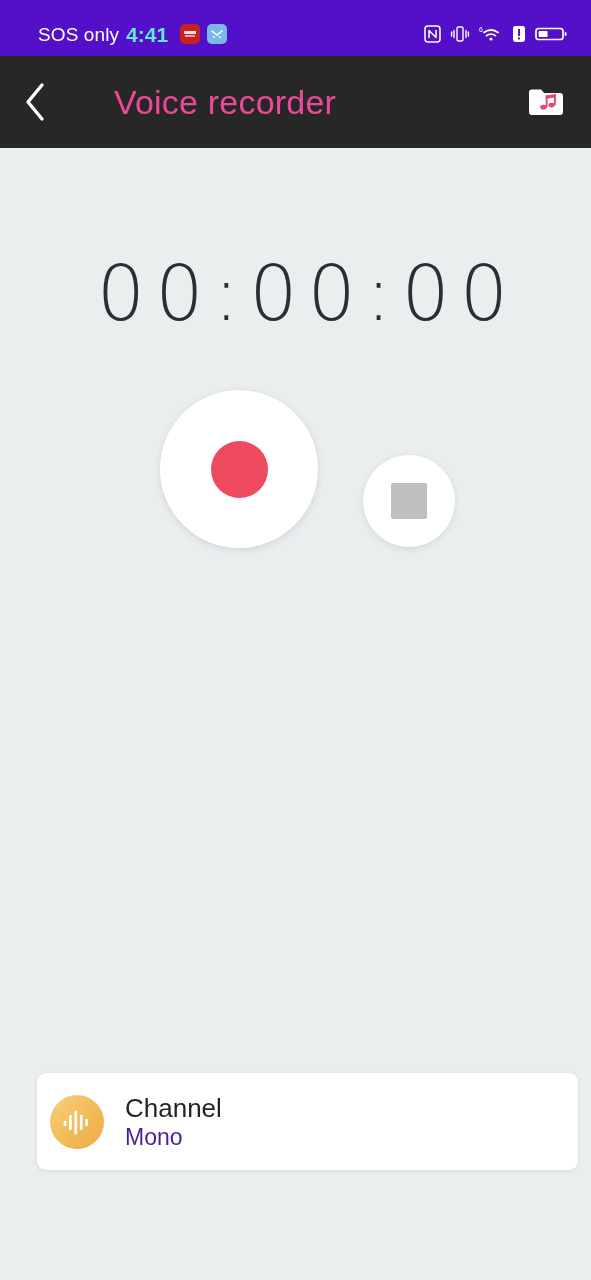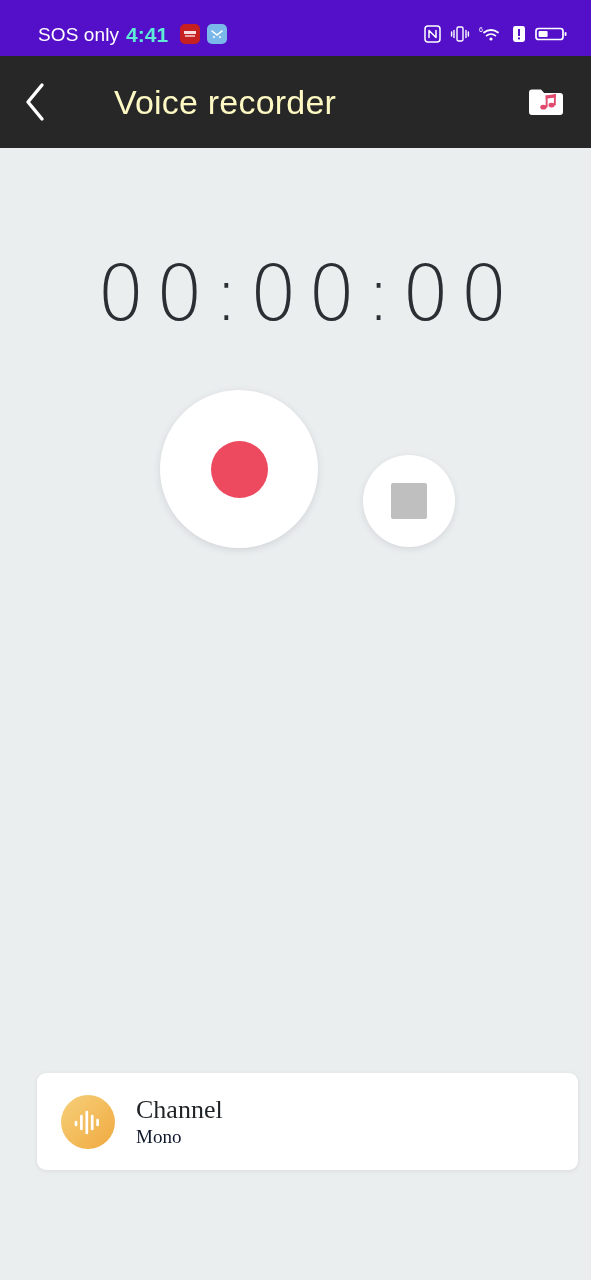--- a/index.html
+++ b/index.html
@@ -41,21 +41,21 @@
     position:absolute; left:0; top:56px; width:591px; height:92px;
     background:#272727;
     display:flex; align-items:center;
   }
   .back-btn{
     width:72px; height:92px;
     display:flex; align-items:center; justify-content:center;
     cursor:pointer;
   }
   .app-title{
-    color:#fef9c3; font-size:34px; font-weight:400; letter-spacing:.2px;
+    color:#ec4899; font-size:34px; font-weight:400; letter-spacing:.2px;
     margin-left:42px; white-space:nowrap;
   }
   .folder-btn{
     position:absolute; right:22px; top:50%; transform:translateY(-50%);
     width:46px; height:46px;
     display:flex; align-items:center; justify-content:center;
     cursor:pointer;
   }
 
   
@@ -105,33 +105,32 @@
   
   .cards{
     position:absolute; left:0; bottom:22px; width:591px;
     display:flex; gap:20px; padding:0 25px;
   }
   .card{
     flex:1; height:97px;
     background:#FFFFFF; border-radius:9px;
     box-shadow:0 1px 4px rgba(90,100,110,.13);
     display:flex; align-items:center;
-    padding-left:24px; gap:21px;
-    cursor:pointer;
-    font-family:Liberation Serif, serif;
+    padding-left:13px; gap:21px;
+    cursor:pointer;
   }
   .card-icon{
     width:54px; height:54px; border-radius:50%; flex:none;
     display:flex; align-items:center; justify-content:center;
   }
   .icon-channel{ background:linear-gradient(135deg,#F7D07A 0%,#EFA93F 100%); }
   .icon-quality{ background:linear-gradient(135deg,#5B8FE0 0%,#3A6FD0 100%); }
   .card-text{ display:flex; flex-direction:column; gap:3px; }
   .card-title{ font-size:26px; color:#1F2326; font-weight:400; line-height:1.08; }
-  .card-sub{ font-size:19px; color:#0f172a; font-weight:400; line-height:1.08; }
+  .card-sub{ font-size:23px; color:#4c1d95; font-weight:400; line-height:1.08; }
 </style>
 </head>
 <body>
 
 <div class="statusbar">
   <div class="sb-left">
     <span class="sb-carrier">SOS only</span>
     <span class="sb-time">4:41</span>
     <span class="sb-appicons">
       <span class="sb-app red">

